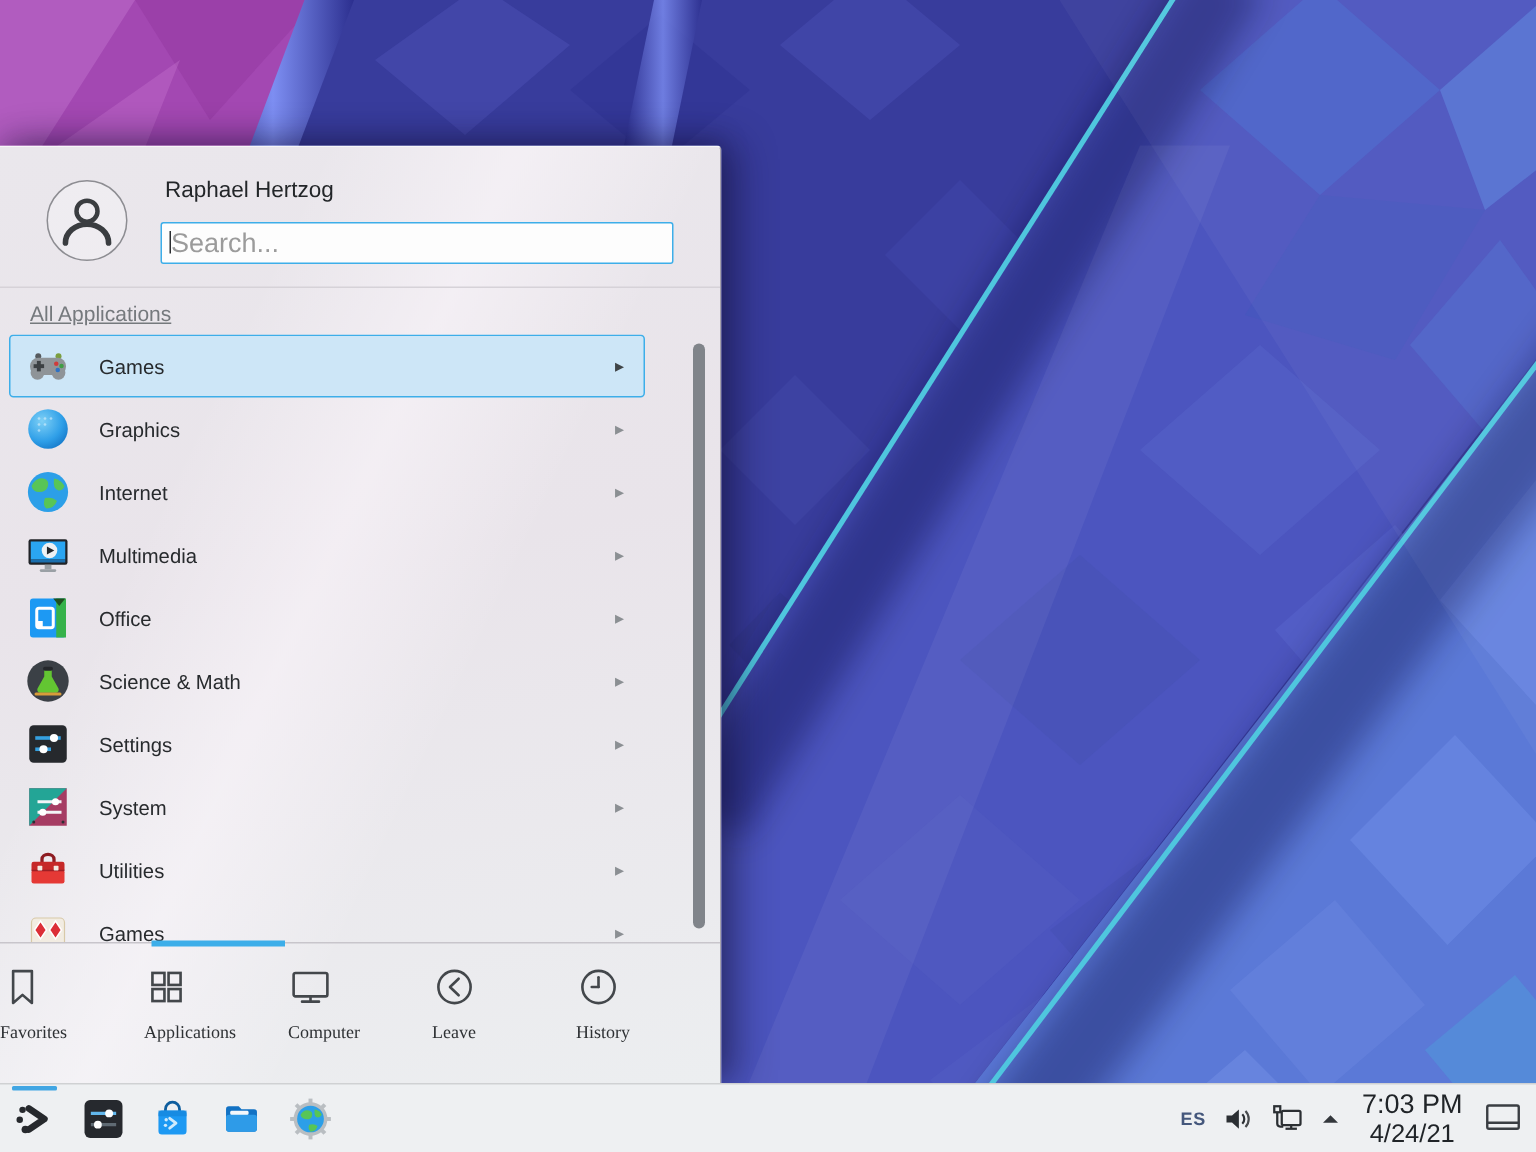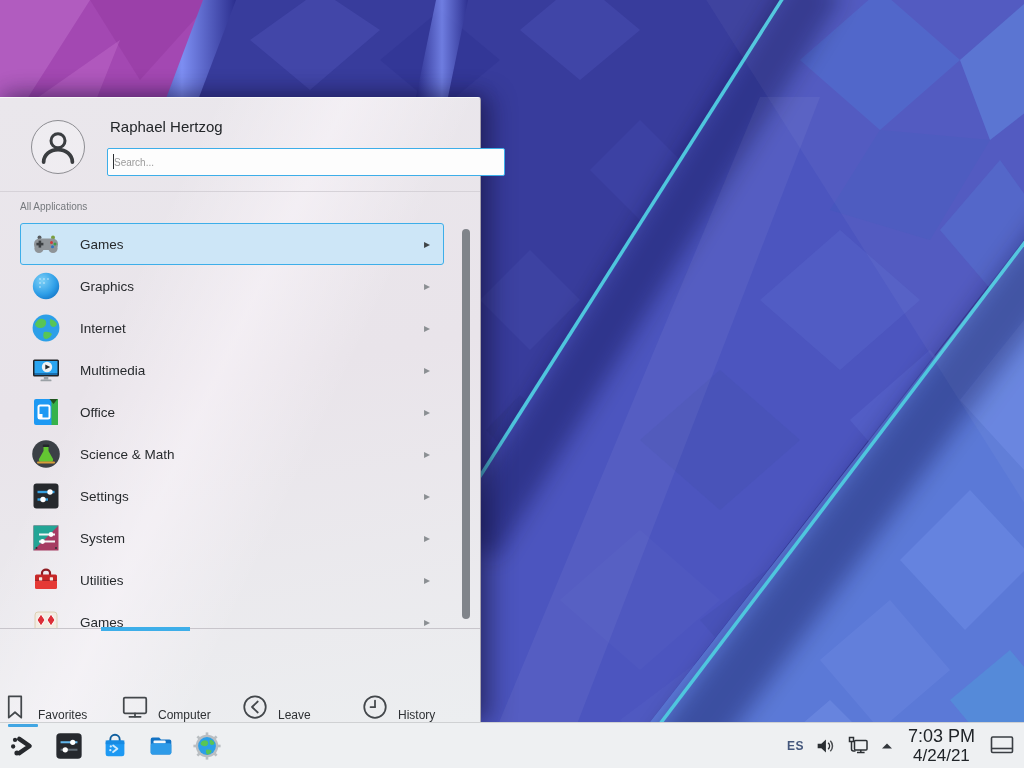--- a/index.html
+++ b/index.html
@@ -13,39 +13,39 @@
     border-right:1px solid rgba(110,105,120,.55);
     border-top:1px solid rgba(255,255,255,.6);
     border-top-right-radius:3px;
     box-shadow:10px 0 26px rgba(15,10,45,.45),0 -4px 18px rgba(15,10,45,.25);}
   #menu::before{content:"";position:absolute;inset:0;pointer-events:none;
     background:linear-gradient(115deg,transparent 28%,rgba(255,250,255,.45) 45%,transparent 62%);}
   .mheader{position:absolute;left:0;top:0;right:0;height:93px;border-bottom:1px solid #d6d2d8;}
   .avatar{position:absolute;left:31px;top:22px;width:52px;height:52px;border-radius:50%;
     border:1px solid #8d8d92;display:flex;align-items:center;justify-content:center;background:rgba(255,255,255,.25);}
   .username{position:absolute;left:110px;top:20px;font-size:15px;color:#232629;}
-  .searchbox{position:absolute;left:107px;top:50px;width:398px;height:27px;box-sizing:border-box;
+  .searchbox{position:absolute;left:107px;top:50px;width:342px;height:27px;box-sizing:border-box;
     border:1px solid #3daee9;border-radius:2px;background:#fdfdfd;padding:13px 6px;
-    font-size:10px;color:#232629;outline:none;font-family:"Liberation Sans",sans-serif;}
+    font-size:18px;color:#232629;outline:none;font-family:"Liberation Sans",sans-serif;}
   .searchbox::placeholder{color:#9b9b9b;}
   .caret{position:absolute;left:113px;top:56px;width:1px;height:15px;background:#2b2e31;}
-  .section-label{position:absolute;left:20px;top:103px;font-size:10px;color:#75797d;}
+  .section-label{position:absolute;left:20px;top:103px;font-size:14px;color:#75797d;text-decoration:underline;}
   .cats{position:absolute;left:0;top:125px;width:100%;height:405px;margin:0;padding:0;
     list-style:none;overflow:hidden;}
-  .cat{display:flex;align-items:center;height:42px;margin-left:20px;width:424px;
+  .cat{display:flex;align-items:center;height:42px;margin-left:6px;width:424px;
     box-sizing:border-box;border:1px solid transparent;border-radius:3px;}
   .cat.selected{background:#cde6f7;border-color:#3daee9;}
   .cicon{width:32px;height:32px;margin-left:9px;flex:none;display:flex;align-items:center;justify-content:center;}
   .clabel{margin-left:18px;font-size:13.5px;color:#272a2d;}
   .arrow{margin-left:auto;margin-right:13px;font-size:12px;color:#8b8f93;line-height:1;}
   .cat.selected .arrow{color:#3f4447;}
   .scrollbar{position:absolute;left:462px;top:131px;width:8px;height:390px;border-radius:4px;background:#80848a;}
   .tabbar{position:absolute;left:0;right:0;top:530px;bottom:0;border-top:1px solid #c8c5cb;display:flex;}
   .active-line{position:absolute;left:101px;top:-2px;width:89px;height:4px;background:#3daee9;}
-  .tab{flex:1;display:flex;flex-direction:row;align-items:flex-end;padding-top:14px;gap:8px;}
+  .tab{flex:1;display:flex;flex-direction:column;align-items:flex-start;padding-top:14px;gap:8px;font-family:Liberation Serif, serif;}
   .tab span{font-size:12px;color:#2e3134;}
 
   
   #taskbar{position:absolute;left:0;top:722px;width:1024px;height:46px;
     background:#eef0f2;border-top:1px solid #cfd1d3;box-sizing:border-box;}
   .tb-left{position:absolute;left:7px;top:0;bottom:0;display:flex;align-items:center;gap:14px;}
   .tb-app{position:relative;width:32px;height:45px;display:flex;align-items:center;justify-content:center;}
   .tb-indicator{position:absolute;left:1px;right:1px;top:1px;height:3px;background:#41a6e3;border-radius:1px;}
   .tb-right{position:absolute;right:8px;top:0;bottom:0;display:flex;align-items:center;gap:10px;}
   .kbd{font-size:12px;font-weight:bold;color:#44577c;letter-spacing:.5px;}
@@ -284,20 +284,31 @@
 
     <div class="scrollbar"></div>
 
     <div class="tabbar">
       <div class="active-line"></div>
       <div class="tab">
         <svg width="30" height="30" viewBox="0 0 24 24">
           <path d="M7,3.5 H17 V20.5 L12,16.2 7,20.5 Z" fill="none" stroke="#43474b" stroke-width="1.4" stroke-linejoin="round"></path>
         </svg>
         <span>Favorites</span>
+      </div>
+      <div class="tab">
+        <svg width="30" height="30" viewBox="0 0 24 24">
+          <g fill="none" stroke="#43474b" stroke-width="1.4">
+            <rect x="4.5" y="4.5" width="6.4" height="6.4"></rect>
+              <rect x="13.1" y="4.5" width="6.4" height="6.4"></rect>
+            <rect x="4.5" y="13.1" width="6.4" height="6.4"></rect>
+              <rect x="13.1" y="13.1" width="6.4" height="6.4"></rect>
+          </g>
+        </svg>
+        <span>Applications</span>
       </div>
       <div class="tab">
         <svg width="30" height="30" viewBox="0 0 24 24">
           <g fill="none" stroke="#43474b" stroke-width="1.4" stroke-linecap="round">
             <rect x="3" y="4.5" width="18" height="12.5" rx="1"></rect>
             <line x1="12" y1="17" x2="12" y2="19.6"></line>
               <line x1="7.5" y1="19.8" x2="16.5" y2="19.8"></line>
           </g>
         </svg>
         <span>Computer</span>

